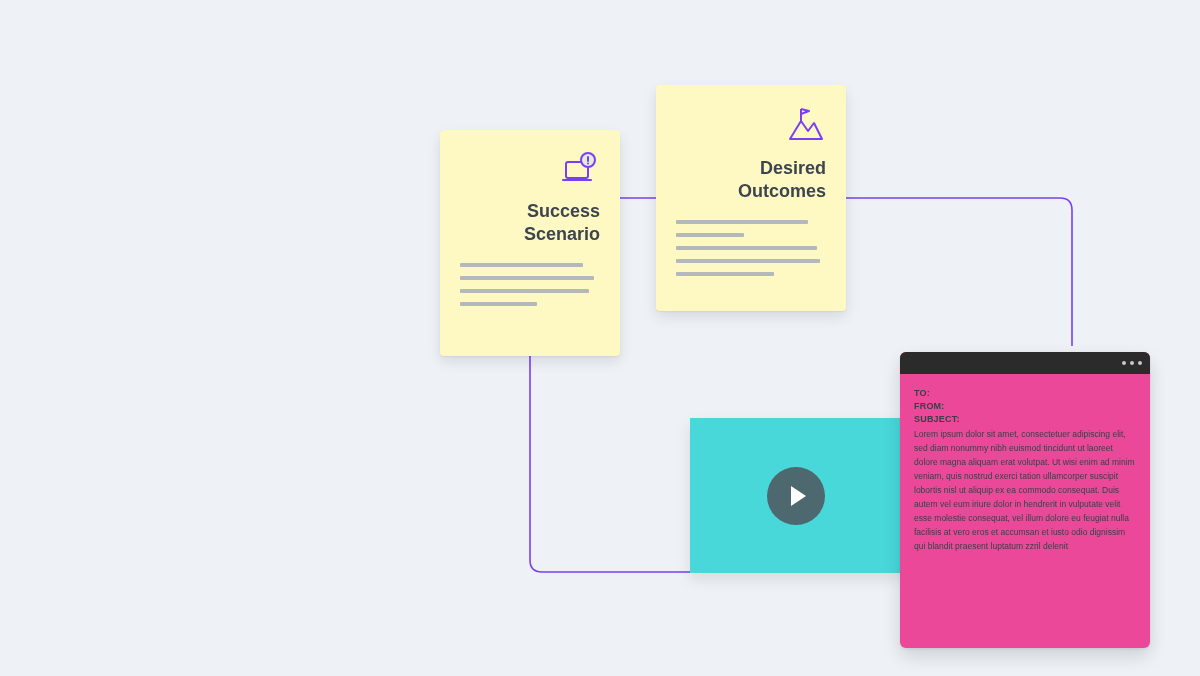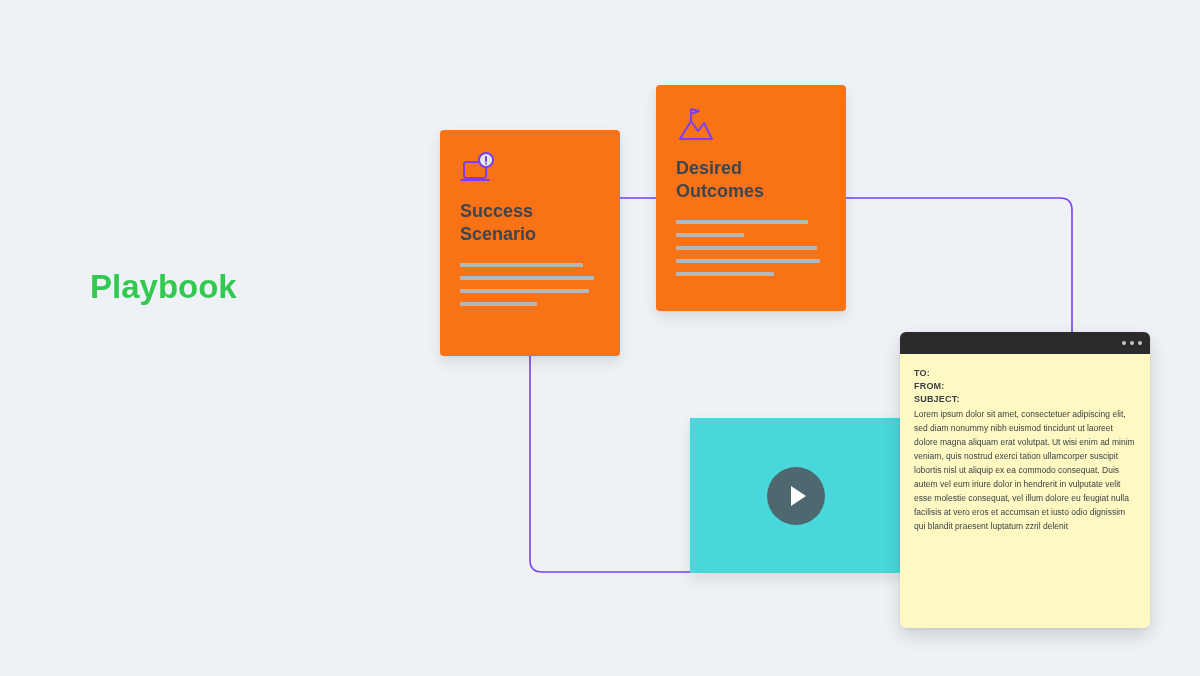--- a/index.html
+++ b/index.html
@@ -35,24 +35,25 @@
   }
   
   .connectors {
     position: absolute;
     inset: 0;
     pointer-events: none;
   }
   
   .card {
     position: absolute;
-    background: #f97316;
+    background: #fef9c3;
     border-radius: 4px;
     box-shadow: 0 6px 14px rgba(0,0,0,0.10), 0 1px 2px rgba(0,0,0,0.06);
     padding: 22px 20px 18px 20px;
+    text-align: right;
   }
   .card .card-title {
     font-size: 18px;
     font-weight: 700;
     color: #3d4550;
     line-height: 1.25;
     margin-top: 10px;
     margin-bottom: 18px;
   }
   .text-lines .tl {
@@ -81,23 +82,23 @@
   .play-tri {
     width: 0; height: 0;
     border-left: 15px solid #fff;
     border-top: 10px solid transparent;
     border-bottom: 10px solid transparent;
     margin-left: 4px;
   }
   
   .emailwin {
     position: absolute;
-    left: 900px; top: 332px;
+    left: 900px; top: 352px;
     width: 250px; height: 296px;
-    background: #fef9c3;
+    background: #ec4899;
     border-radius: 6px;
     box-shadow: 0 8px 18px rgba(0,0,0,0.14), 0 1px 3px rgba(0,0,0,0.08);
     overflow: hidden;
   }
   .emailwin .titlebar {
     height: 22px;
     background: #2b2b2b;
     display: flex; justify-content: flex-end; align-items: center;
     padding-right: 8px; gap: 4px;
   }
@@ -114,21 +115,20 @@
   <svg class="connectors" width="1200" height="676">
 
     <path d="M 616 198 L 660 198" stroke="#7a3ff2" stroke-width="1.6" fill="none"></path>
 
     <path d="M 844 198 L 1060 198 Q 1072 198 1072 210 L 1072 346" stroke="#7a3ff2" stroke-width="1.6" fill="none"></path>
 
     <path d="M 530 354 L 530 560 Q 530 572 542 572 L 900 572" stroke="#7a3ff2" stroke-width="1.6" fill="none"></path>
   </svg>
 
   <div class="headline">
-    <div class="line2">Playbook</div>
   </div>
 
   <div class="card card-a">
     <span>
       <svg width="38" height="34" viewBox="0 0 38 34">
         <rect x="4" y="10" width="22" height="16" rx="2" stroke="#7a3ff2" stroke-width="2" fill="none"></rect>
         <path d="M1 28 L29 28" stroke="#7a3ff2" stroke-width="2" stroke-linecap="round"></path>
         <circle cx="26" cy="8" r="7" stroke="#7a3ff2" stroke-width="2" fill="#e4ebe4"></circle>
         <line x1="26" y1="5" x2="26" y2="9" stroke="#7a3ff2" stroke-width="2" stroke-linecap="round"></line>
         <circle cx="26" cy="11.5" r="1" fill="#7a3ff2"></circle>

